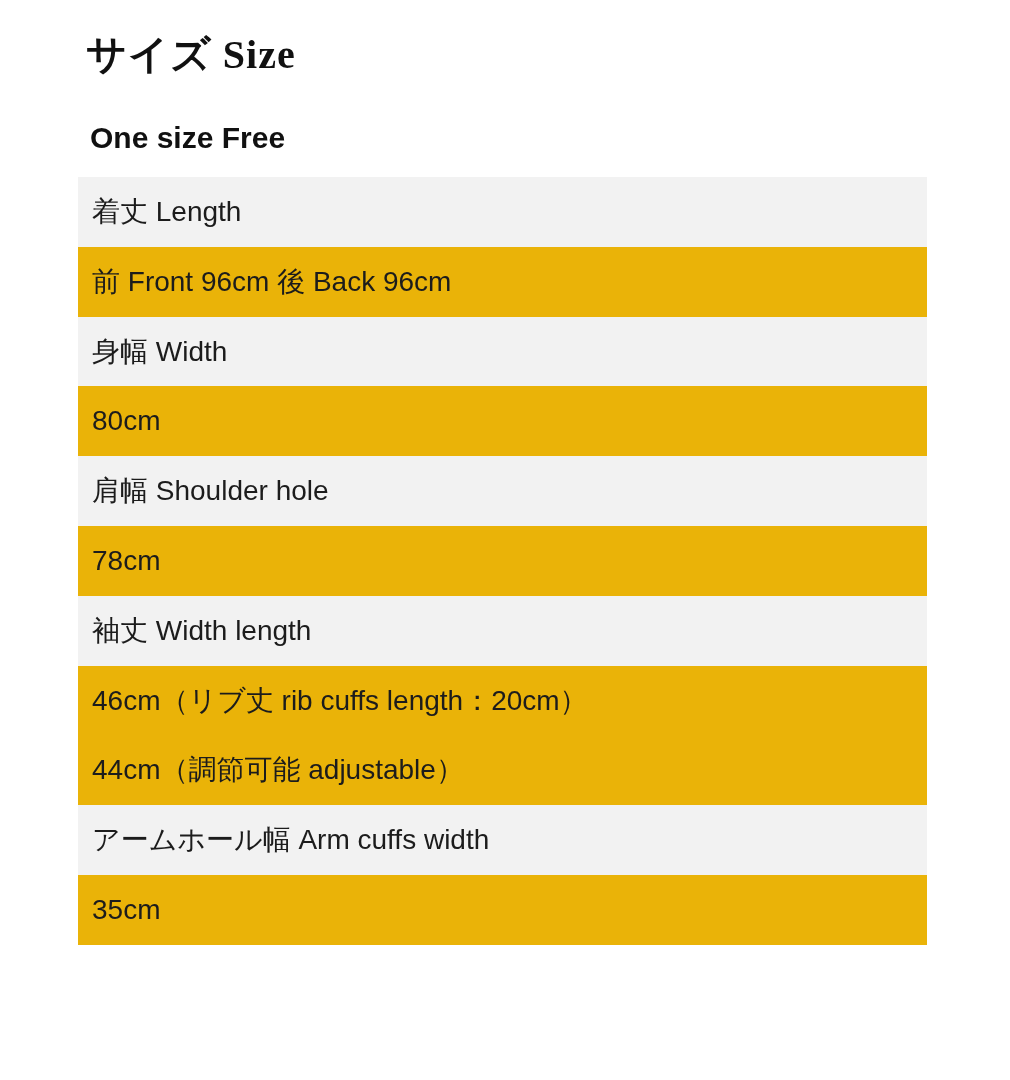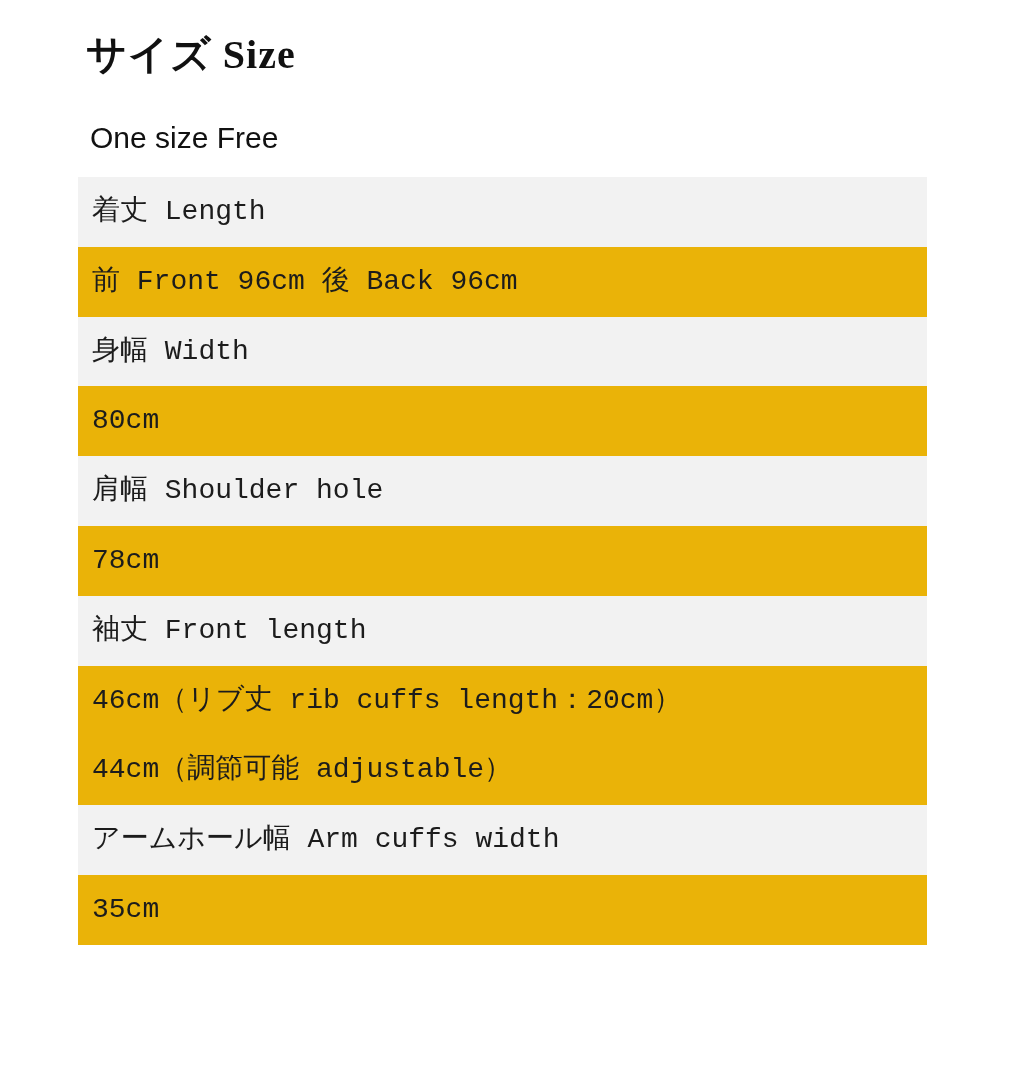--- a/index.html
+++ b/index.html
@@ -25,21 +25,21 @@
     font-weight: 700;
     letter-spacing: 1px;
     margin: 0;
     padding: 28px 0 18px 8px;
     line-height: 1.35;
     color: #111111;
   }
   .size-subheading {
     font-family: "Liberation Sans", "DejaVu Sans", sans-serif;
     font-size: 30px;
-    font-weight: 400;
+    font-weight: 700;
     margin: 0;
     padding: 18px 0 20px 12px;
     line-height: 1.3;
     color: #111111;
   }
   .spec-table {
     width: 100%;
     border-collapse: collapse;
     table-layout: fixed;
   }
@@ -51,21 +51,20 @@
   }
   .spec-table td {
     font-size: 28px;
     line-height: 1.35;
     padding: 16px 0 16px 14px;
     border: none;
     vertical-align: middle;
     color: #1c1c1c;
     font-weight: 400;
     white-space: nowrap;
-    font-family: Liberation Mono, monospace;
   }
 </style>
 </head>
 <body>
 
 <div class="page">
 
   <h1 class="size-heading">サイズ Size</h1>
 
   <h2 class="size-subheading">One size Free</h2>
@@ -87,21 +86,21 @@
       </tr>
 
       <tr class="row-label">
         <td>肩幅 Shoulder hole</td>
       </tr>
       <tr class="row-value">
         <td>78cm</td>
       </tr>
 
       <tr class="row-label">
-        <td>袖丈 Front length</td>
+        <td>袖丈 Width length</td>
       </tr>
       <tr class="row-value">
         <td>46cm（リブ丈 rib cuffs length：20cm）</td>
       </tr>
 
       <tr class="row-value">
         <td>44cm（調節可能 adjustable）</td>
       </tr>
 
       <tr class="row-label">

